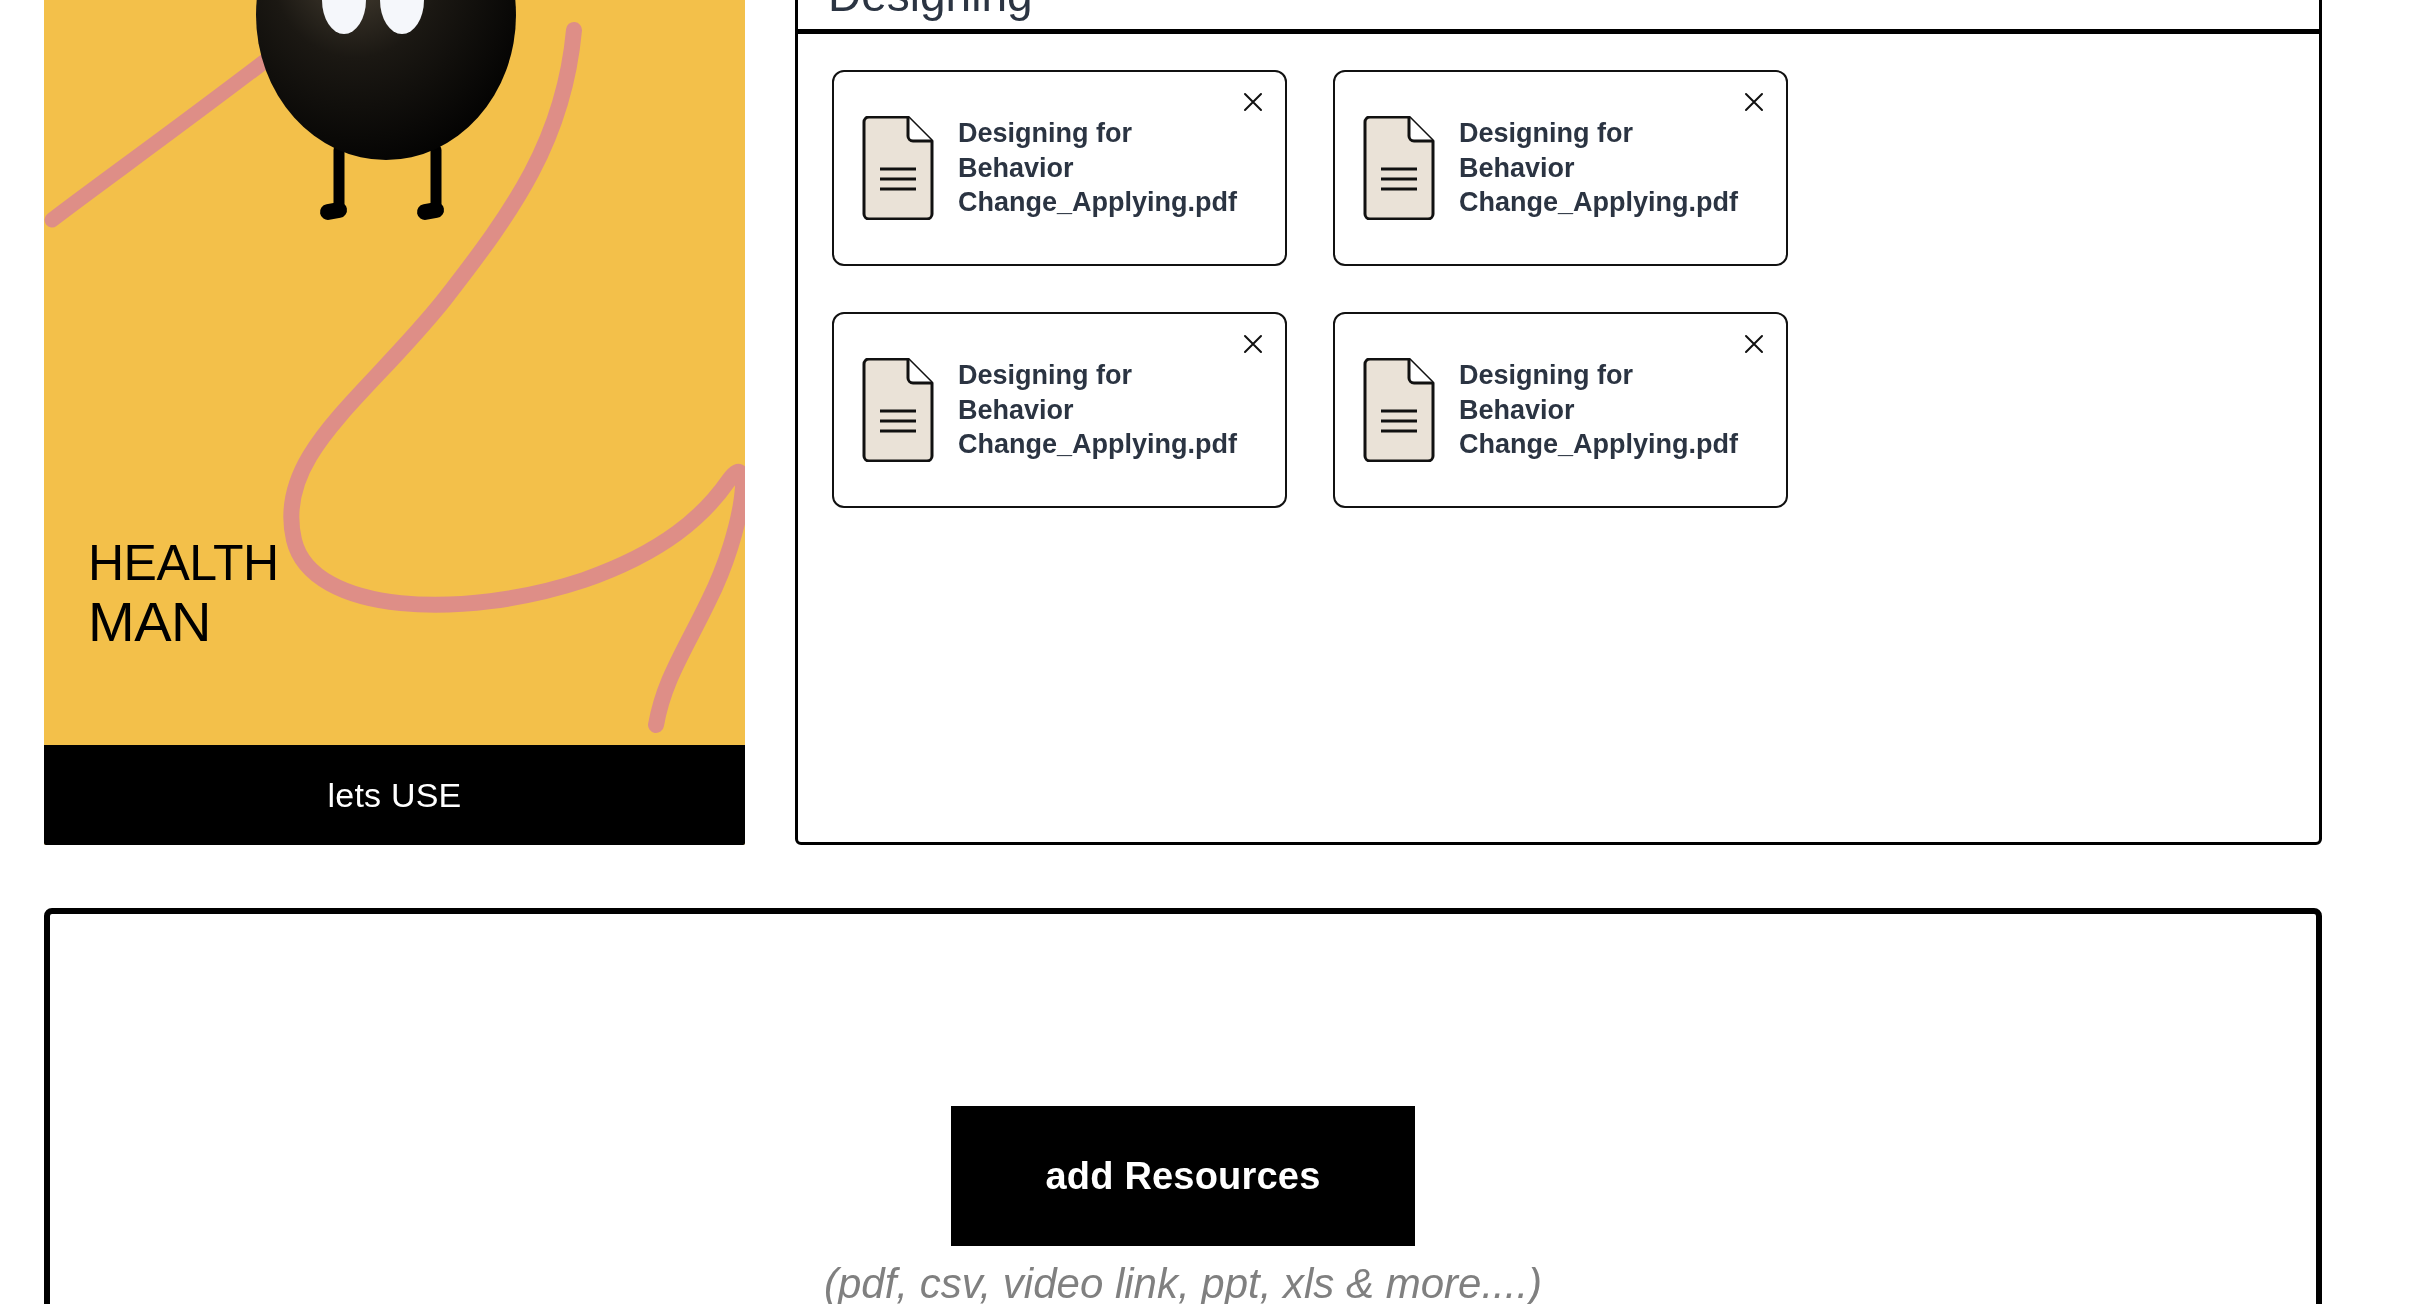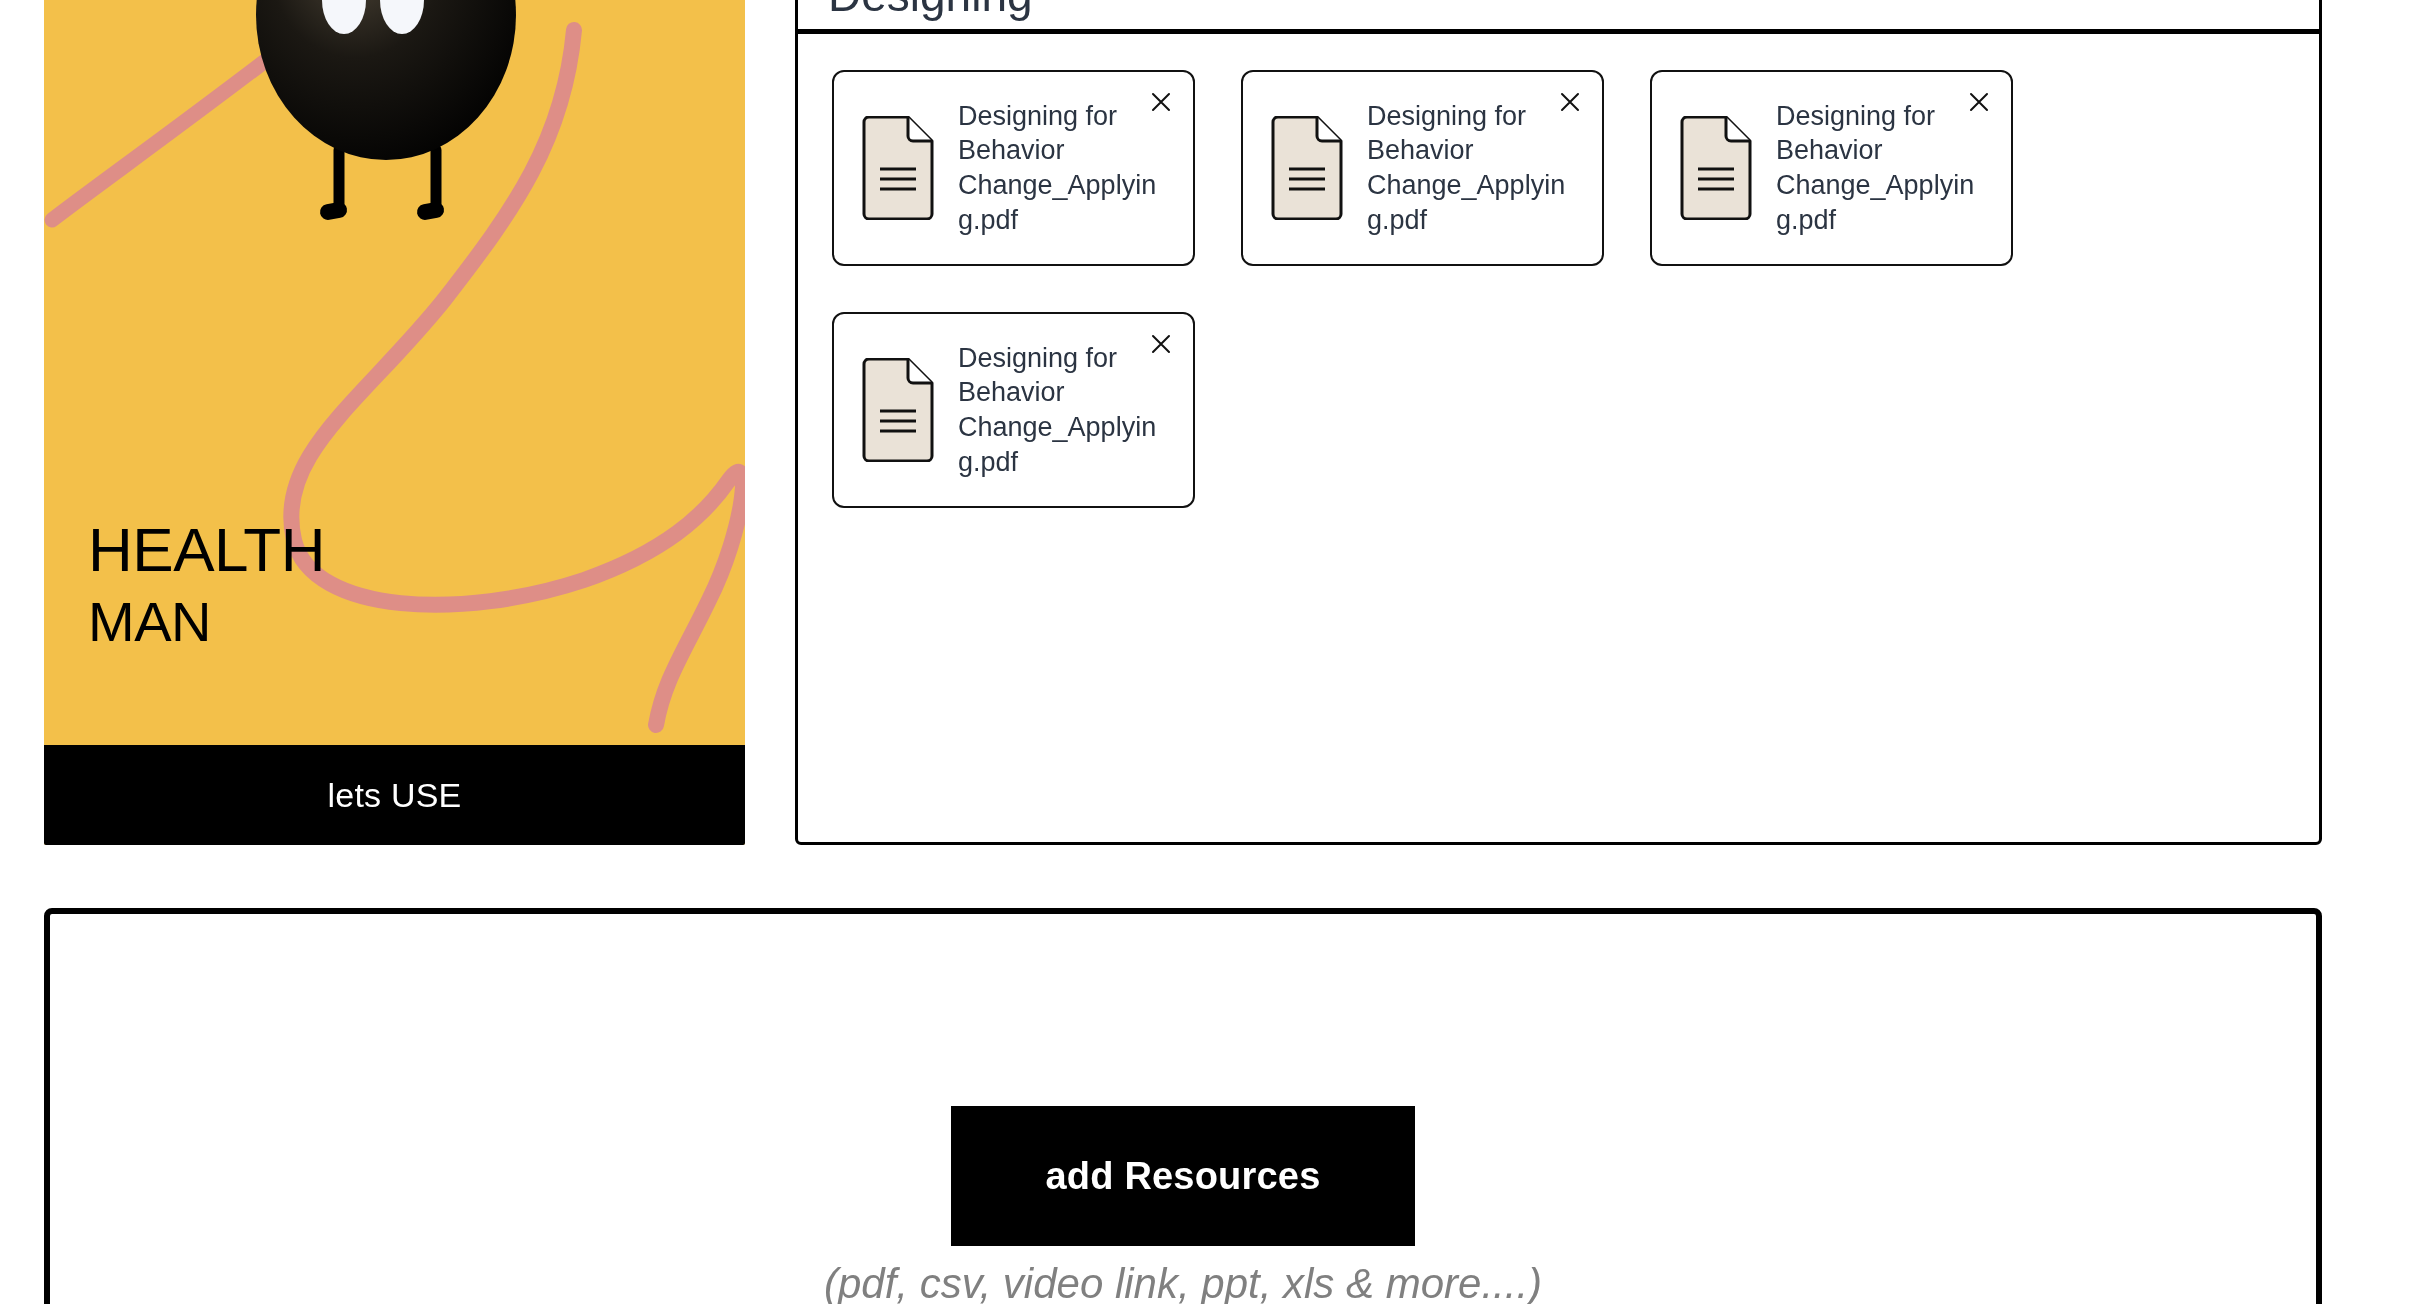--- a/index.html
+++ b/index.html
@@ -25,21 +25,21 @@
   .hero-words {
     position: absolute;
     left: 44px; bottom: 195px;
     color: #000;
     font-size: 0px;
     line-height: 1;
     user-select: none;
   }
   .hero-words span { display: block; font-weight: 400; letter-spacing: -0.5px; }
   .hero-line-1 { font-size: 60px; margin-bottom: 13px; }
-  .hero-line-2 { font-size: 62px; margin-bottom: 13px; }
+  .hero-line-2 { font-size: 50px; margin-bottom: 6px; }
   .hero-line-3 { font-size: 56px; }
   .hero-footer {
     position: absolute;
     left: 0; right: 0; bottom: 0;
     height: 100px;
     background: #000;
     color: #fff;
     display: flex; align-items: center; justify-content: center;
     font-size: 34px;
     letter-spacing: 0.2px;
@@ -74,27 +74,28 @@
   }
   .file-grid {
     display: flex;
     flex-wrap: wrap;
     gap: 46px 46px;
   }
 
   
   .file-card {
     position: relative;
-    width: 363px; height: 196px;
+    width: 455px; height: 196px;
     border: 2px solid #111;
     border-radius: 12px;
     background: #fff;
     display: flex;
     align-items: center;
     padding: 0 26px;
+    font-weight: bold;
   }
   .doc-icon { flex: 0 0 auto; width: 76px; height: 104px; margin-right: 22px; }
   .doc-icon svg { display: block; width: 100%; height: 100%; }
   .file-name {
     font-size: 27px;
     line-height: 1.28;
     color: #2b3442;
     max-width: 290px;
     word-break: break-word;
   }

